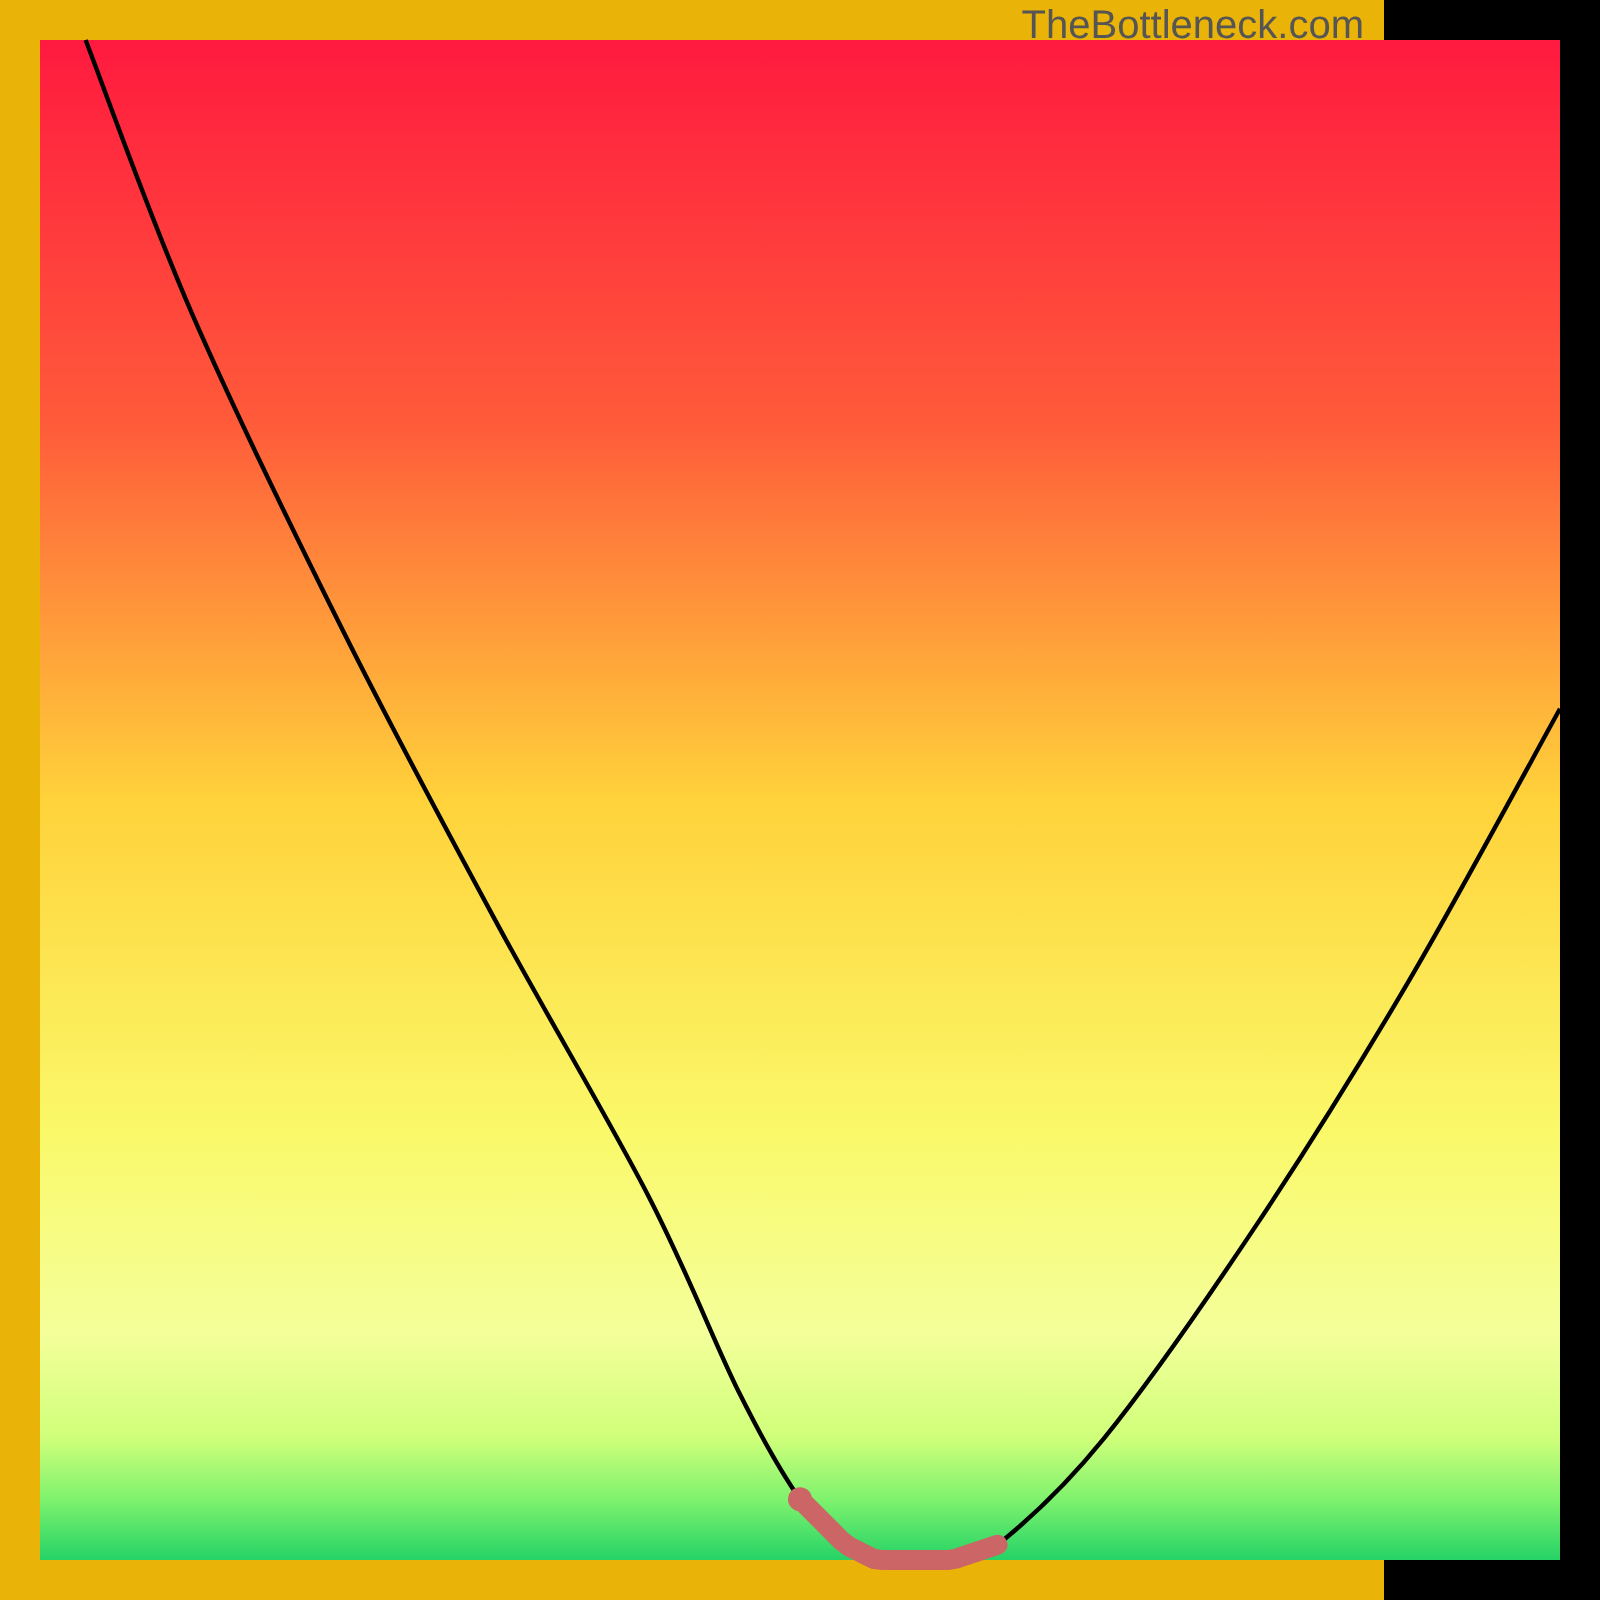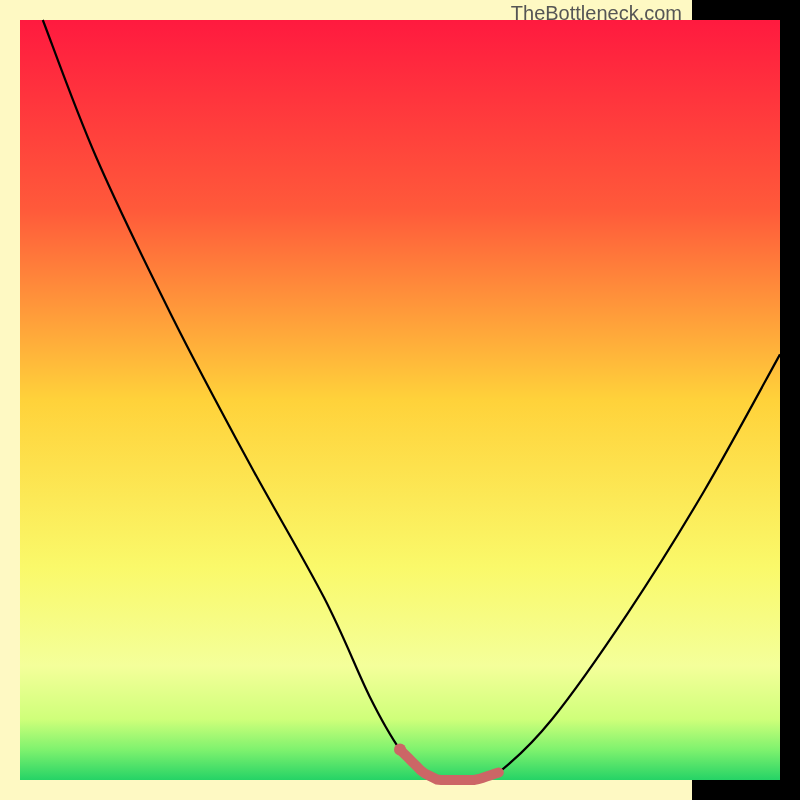--- a/index.html
+++ b/index.html
@@ -9,21 +9,21 @@
     height: 800px;
     background: #000;
     overflow: hidden;
   }
   .frame {
     position: absolute;
     left: 0;
     top: 0;
     width: 692px;
     height: 800px;
-    background: #fef9c3;
+    background: #eab308;
   }
   .plot-area {
     position: absolute;
     left: 20px;
     top: 20px;
     width: 760px;
     height: 760px;
   }
   .gradient {
     position: absolute;

